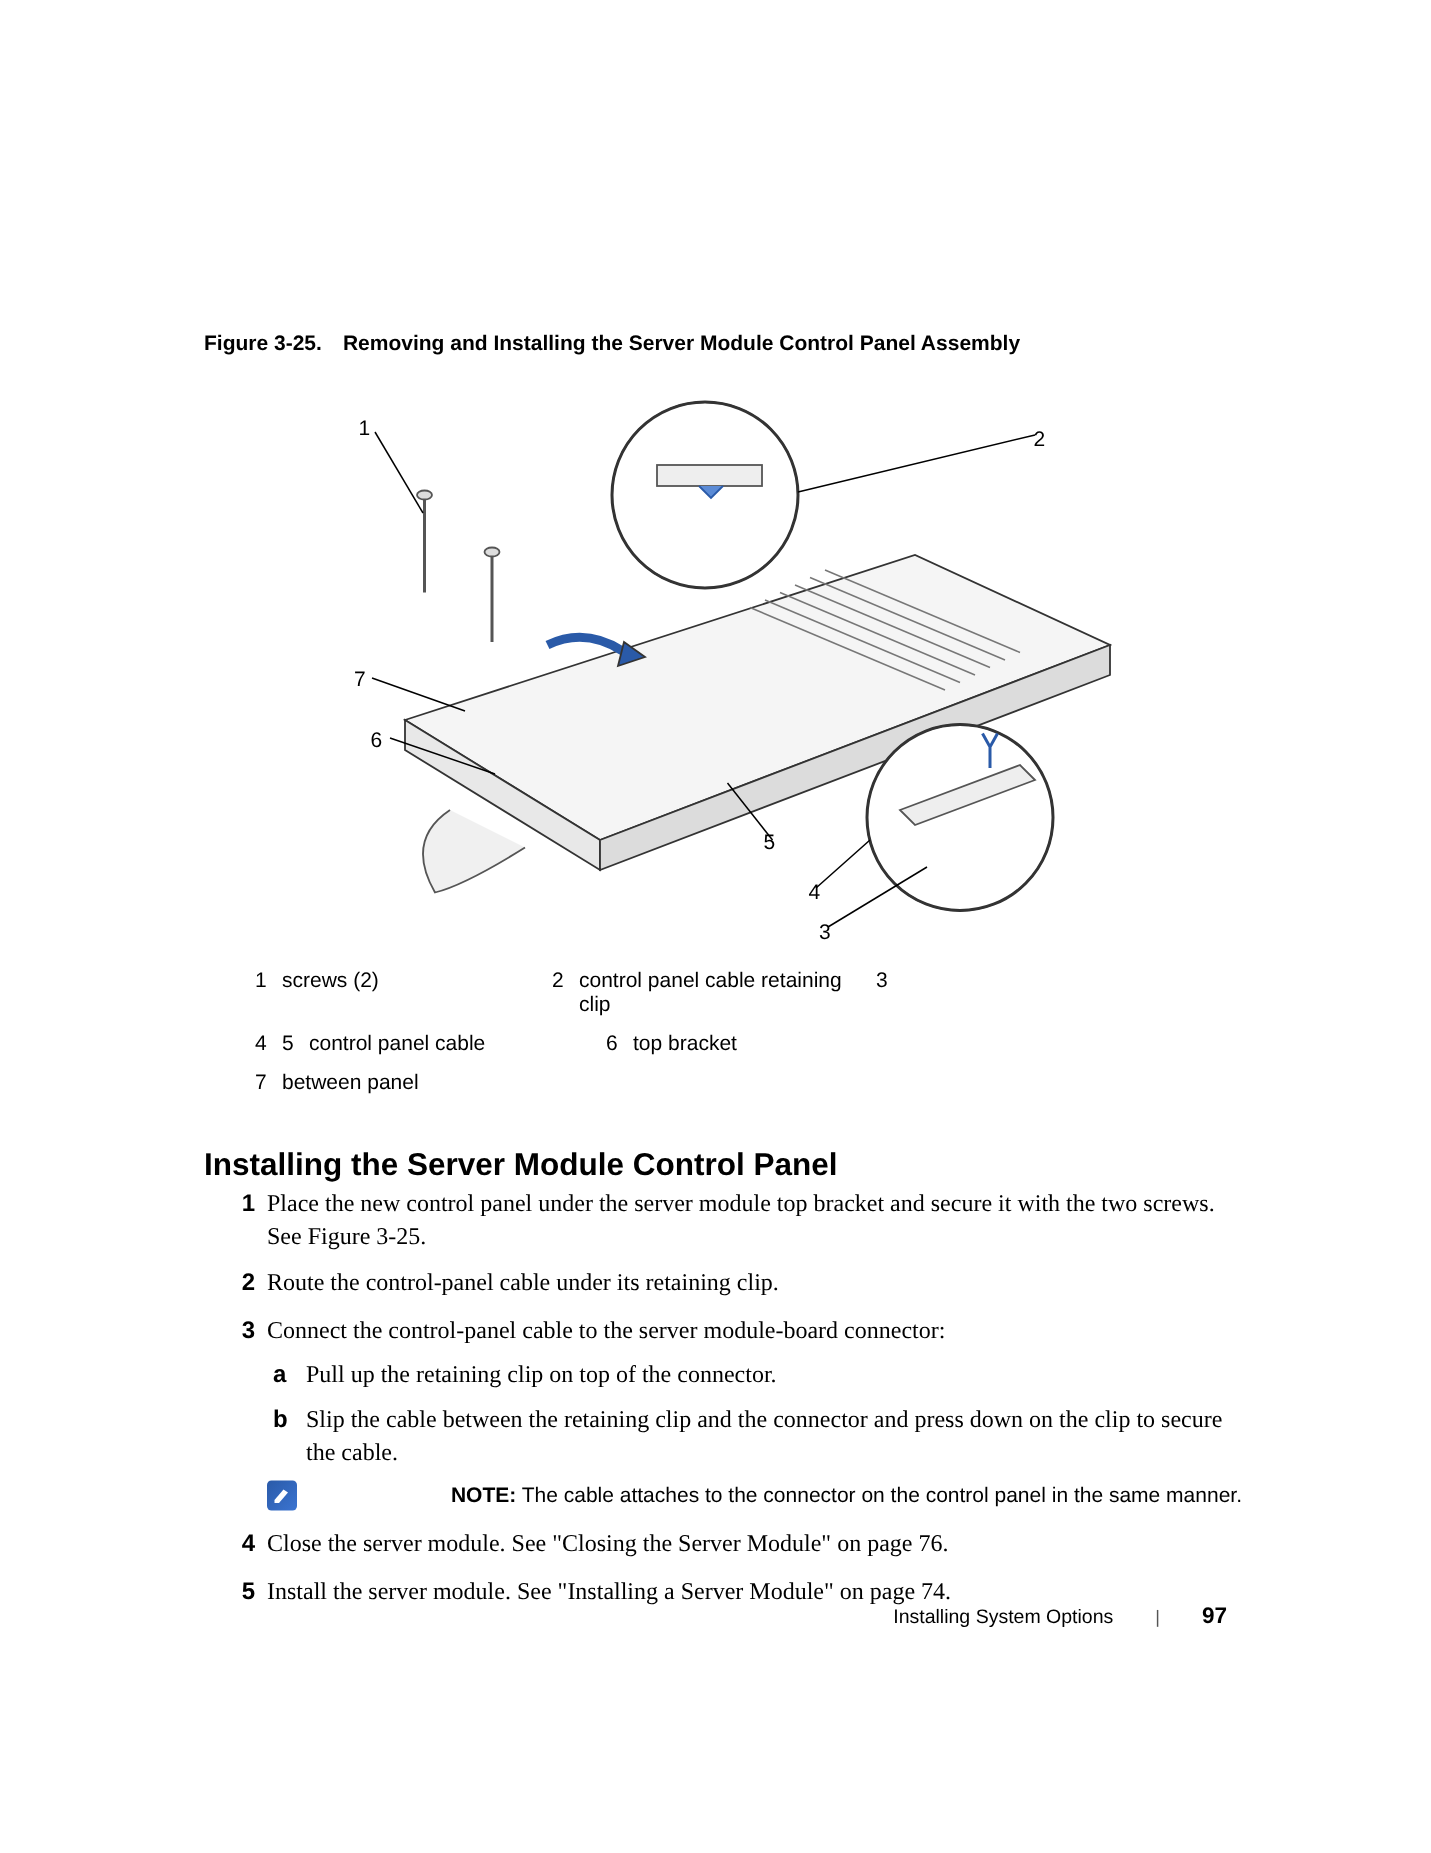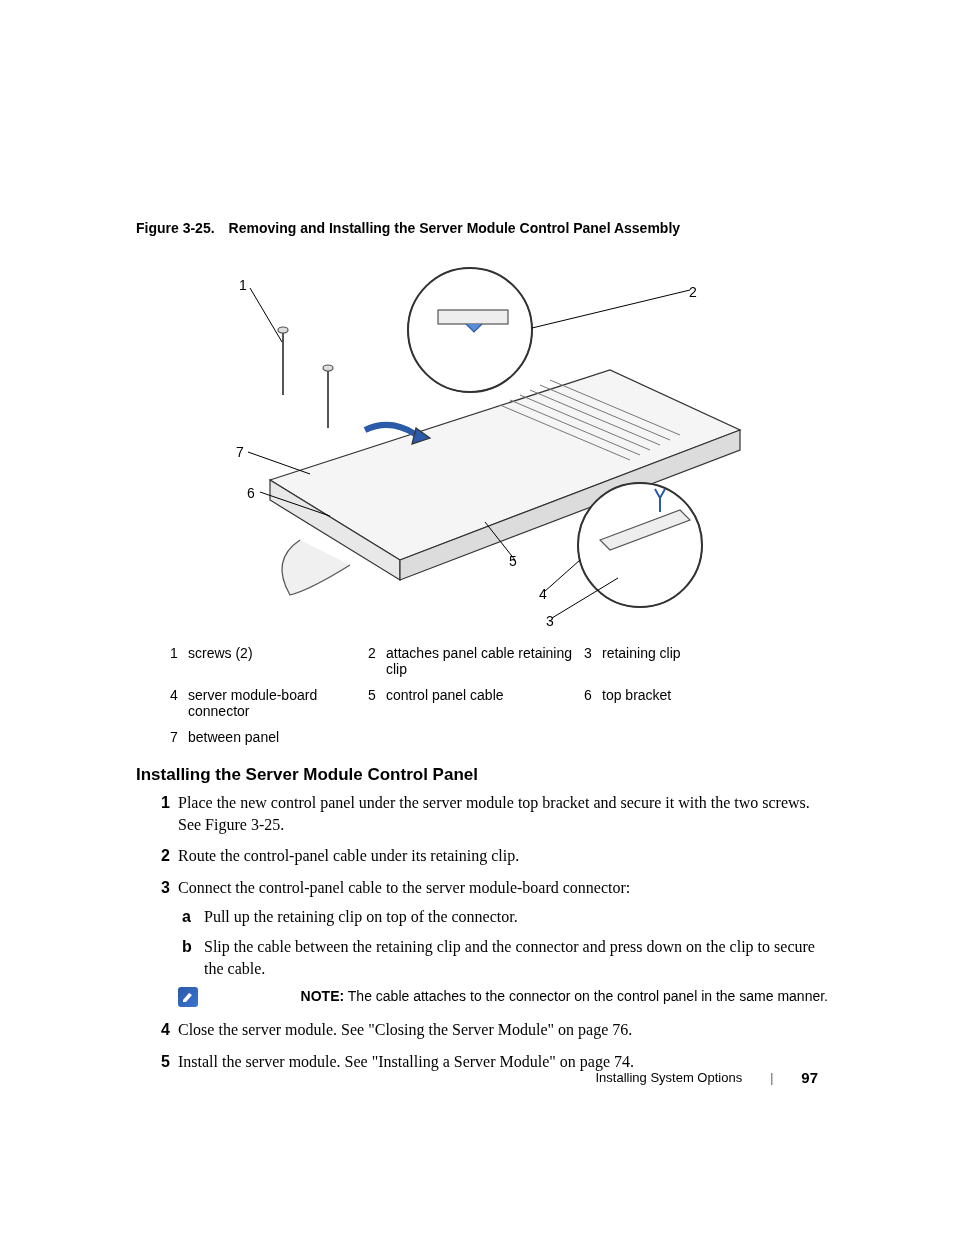--- a/index.html
+++ b/index.html
@@ -54,21 +54,21 @@
   .legend-cell-b { width: 194px; flex:0 0 auto; padding-right:4px; }
   .legend-num3 { width: 18px; flex:0 0 auto; }
   .legend-cell-c { width: 160px; flex:0 0 auto; }
 
   .section-heading {
     position: absolute;
     left: 136px;
     top: 765px;
     font-family: Arial, Helvetica, sans-serif;
     font-weight: 700;
-    font-size: 17px;
+    font-size: 21px;
     text-align: right;
   }
 
   .proc {
     position: absolute;
     left: 148px;
     top: 792px;
     width: 680px;
     font-family: Georgia, 'Times New Roman', serif;
     font-size: 16px;
@@ -194,27 +194,25 @@
         <line x1="372" y1="358" x2="438" y2="318"></line>
       </g>
     </svg>
   </div>
 
   <div class="legend">
     <div class="legend-row">
       <div class="legend-num">1</div>
       <div class="legend-cell-a">screws (2)</div>
       <div class="legend-num2">2</div>
-      <div class="legend-cell-b">attaches panel cable retaining clip</div>
+      <div class="legend-cell-b">control panel cable retaining clip</div>
       <div class="legend-num3">3</div>
-      <div class="legend-cell-c">retaining clip</div>
     </div>
     <div class="legend-row">
       <div class="legend-num">4</div>
-      <div class="legend-cell-a">server module-board connector</div>
       <div class="legend-num2">5</div>
       <div class="legend-cell-b">control panel cable</div>
       <div class="legend-num3">6</div>
       <div class="legend-cell-c">top bracket</div>
     </div>
     <div class="legend-row">
       <div class="legend-num">7</div>
       <div class="legend-cell-a">between panel</div>
     </div>
   </div>

